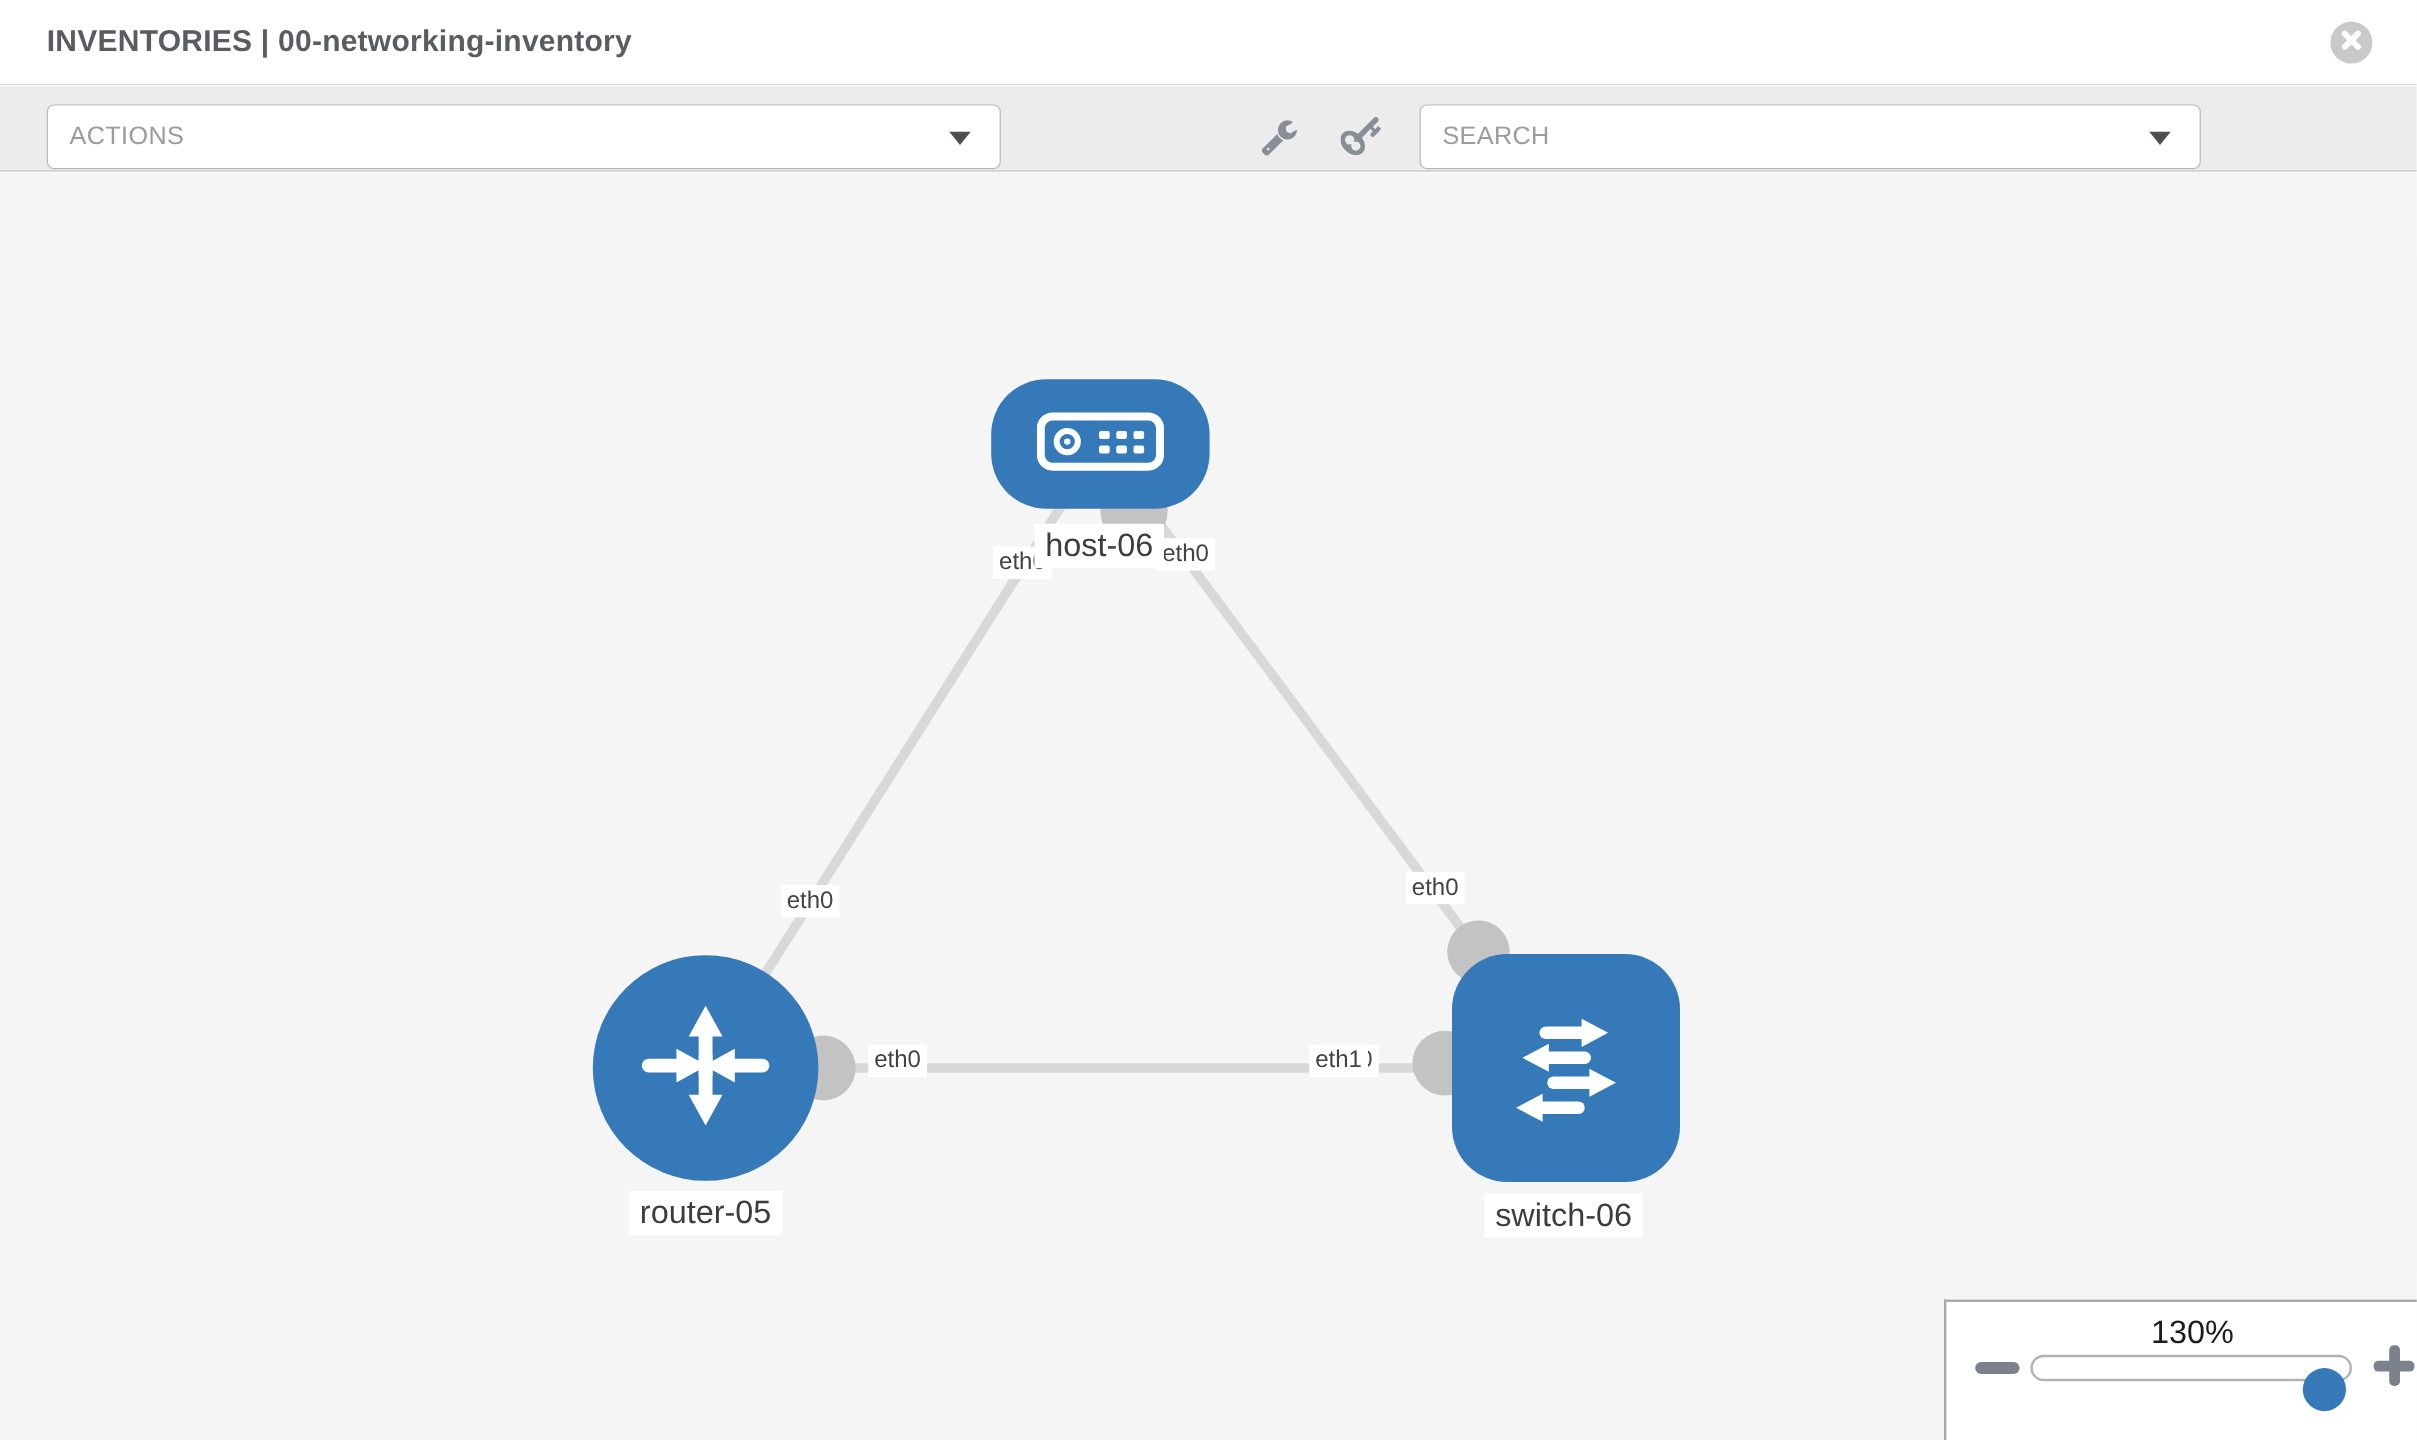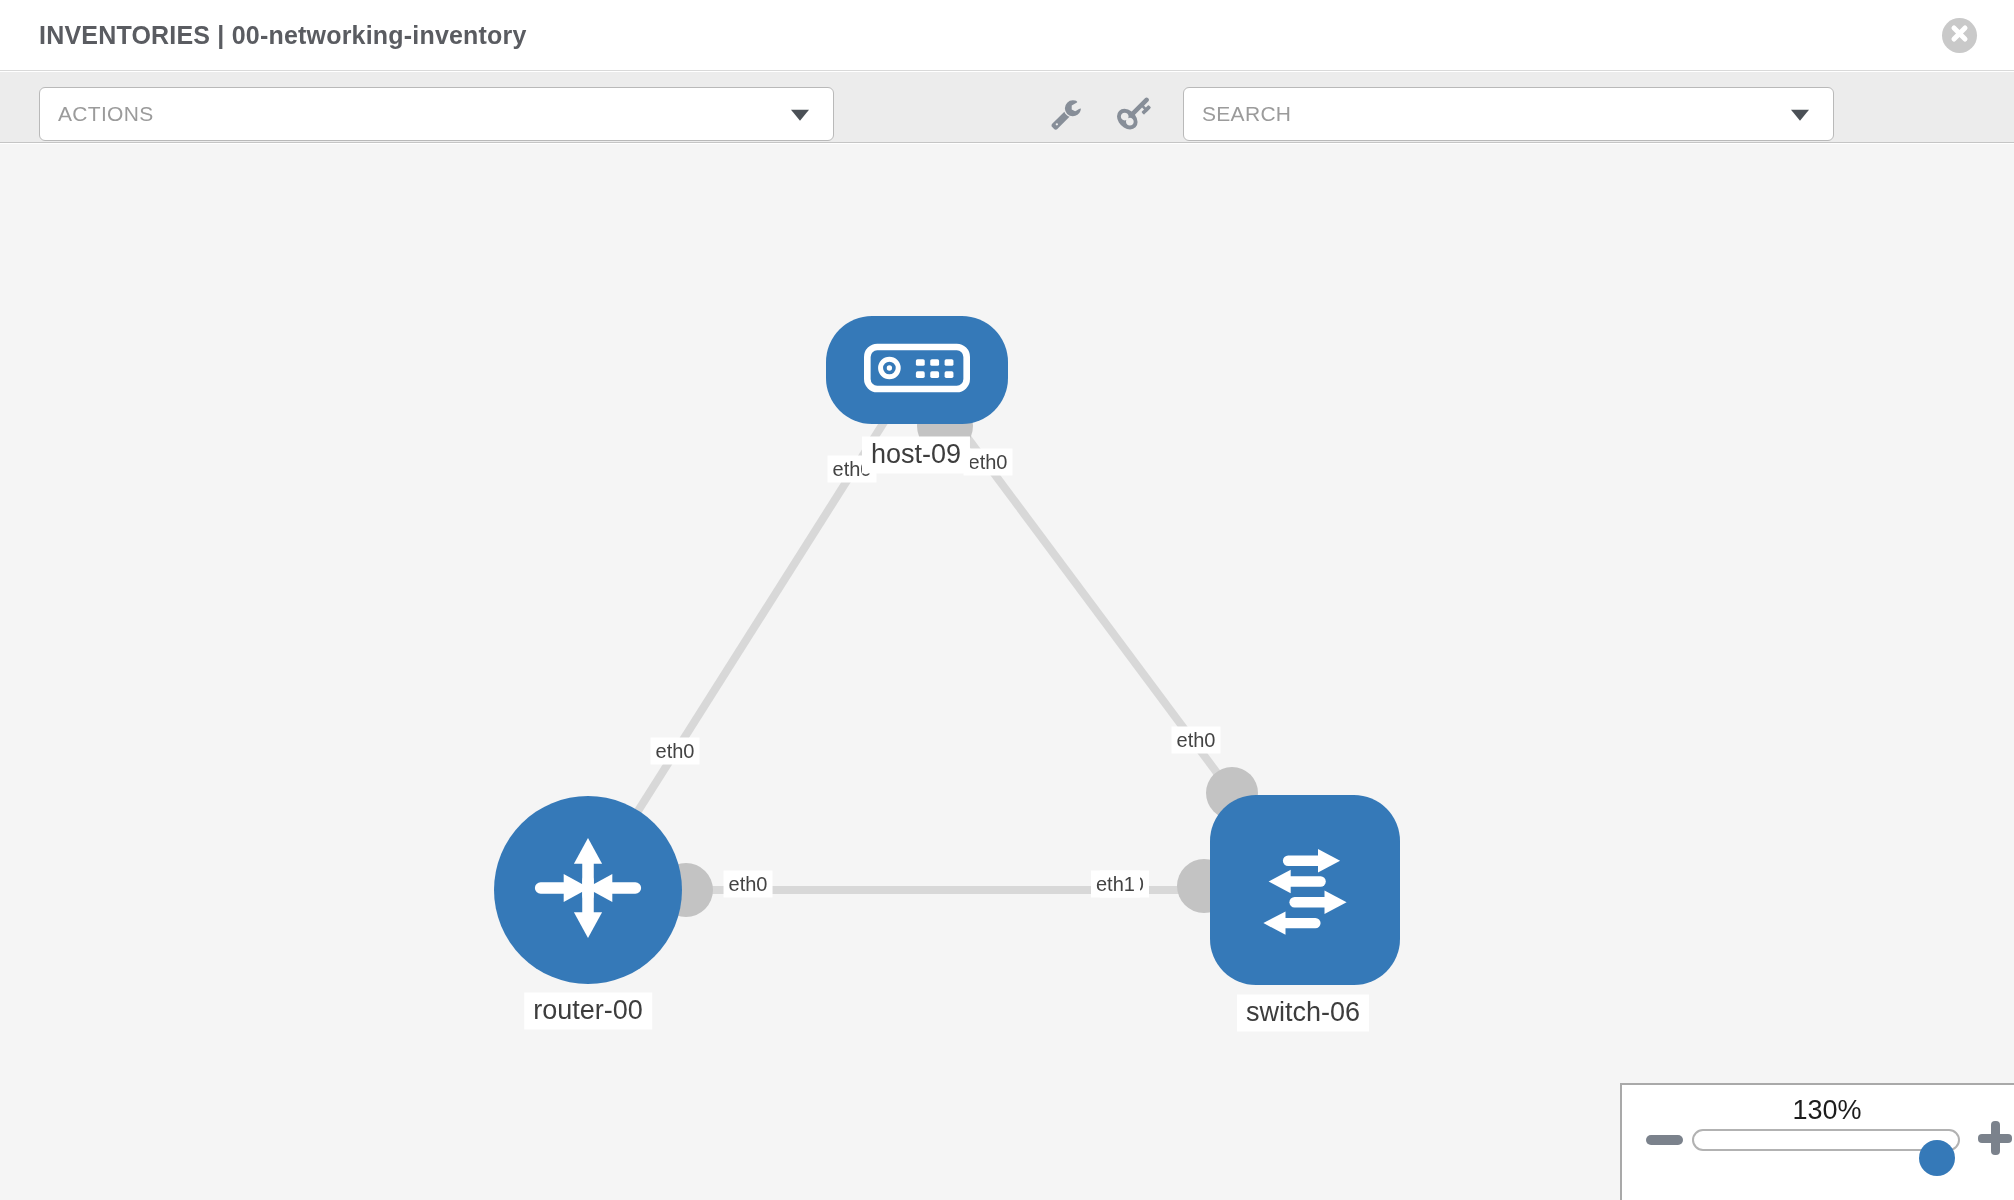--- a/index.html
+++ b/index.html
@@ -214,22 +214,22 @@
     </div>
 
     <span class="iface-label" style="left:852px;  top:325px;">eth0</span>
     <span class="iface-label" style="left:988px;  top:318px;">eth0</span>
     <span class="iface-label" style="left:675px;  top:607px;">eth0</span>
     <span class="iface-label" style="left:1196px; top:596px;">eth0</span>
     <span class="iface-label" style="left:748px;  top:740px;">eth0</span>
     <span class="iface-label anchored" style="left:1100px; top:740px;">eth0</span>
     <span class="iface-label anchored" style="left:1091px; top:740px;">eth1</span>
 
-    <span class="node-name-label" style="left:916px;  top:311px;">host-09</span>
-    <span class="node-name-label" style="left:588px;  top:867px;">router-00</span>
+    <span class="node-name-label" style="left:916px;  top:311px;">host-06</span>
+    <span class="node-name-label" style="left:588px;  top:867px;">router-05</span>
     <span class="node-name-label" style="left:1303px; top:869px;">switch-06</span>
 
     <div class="zoom-panel">
       <div class="zoom-level">130%</div>
       <div class="zoom-minus"></div>
       <div class="zoom-track">
         <div class="zoom-thumb"></div>
       </div>
       <div class="zoom-plus">
         <div class="bar-h"></div>

